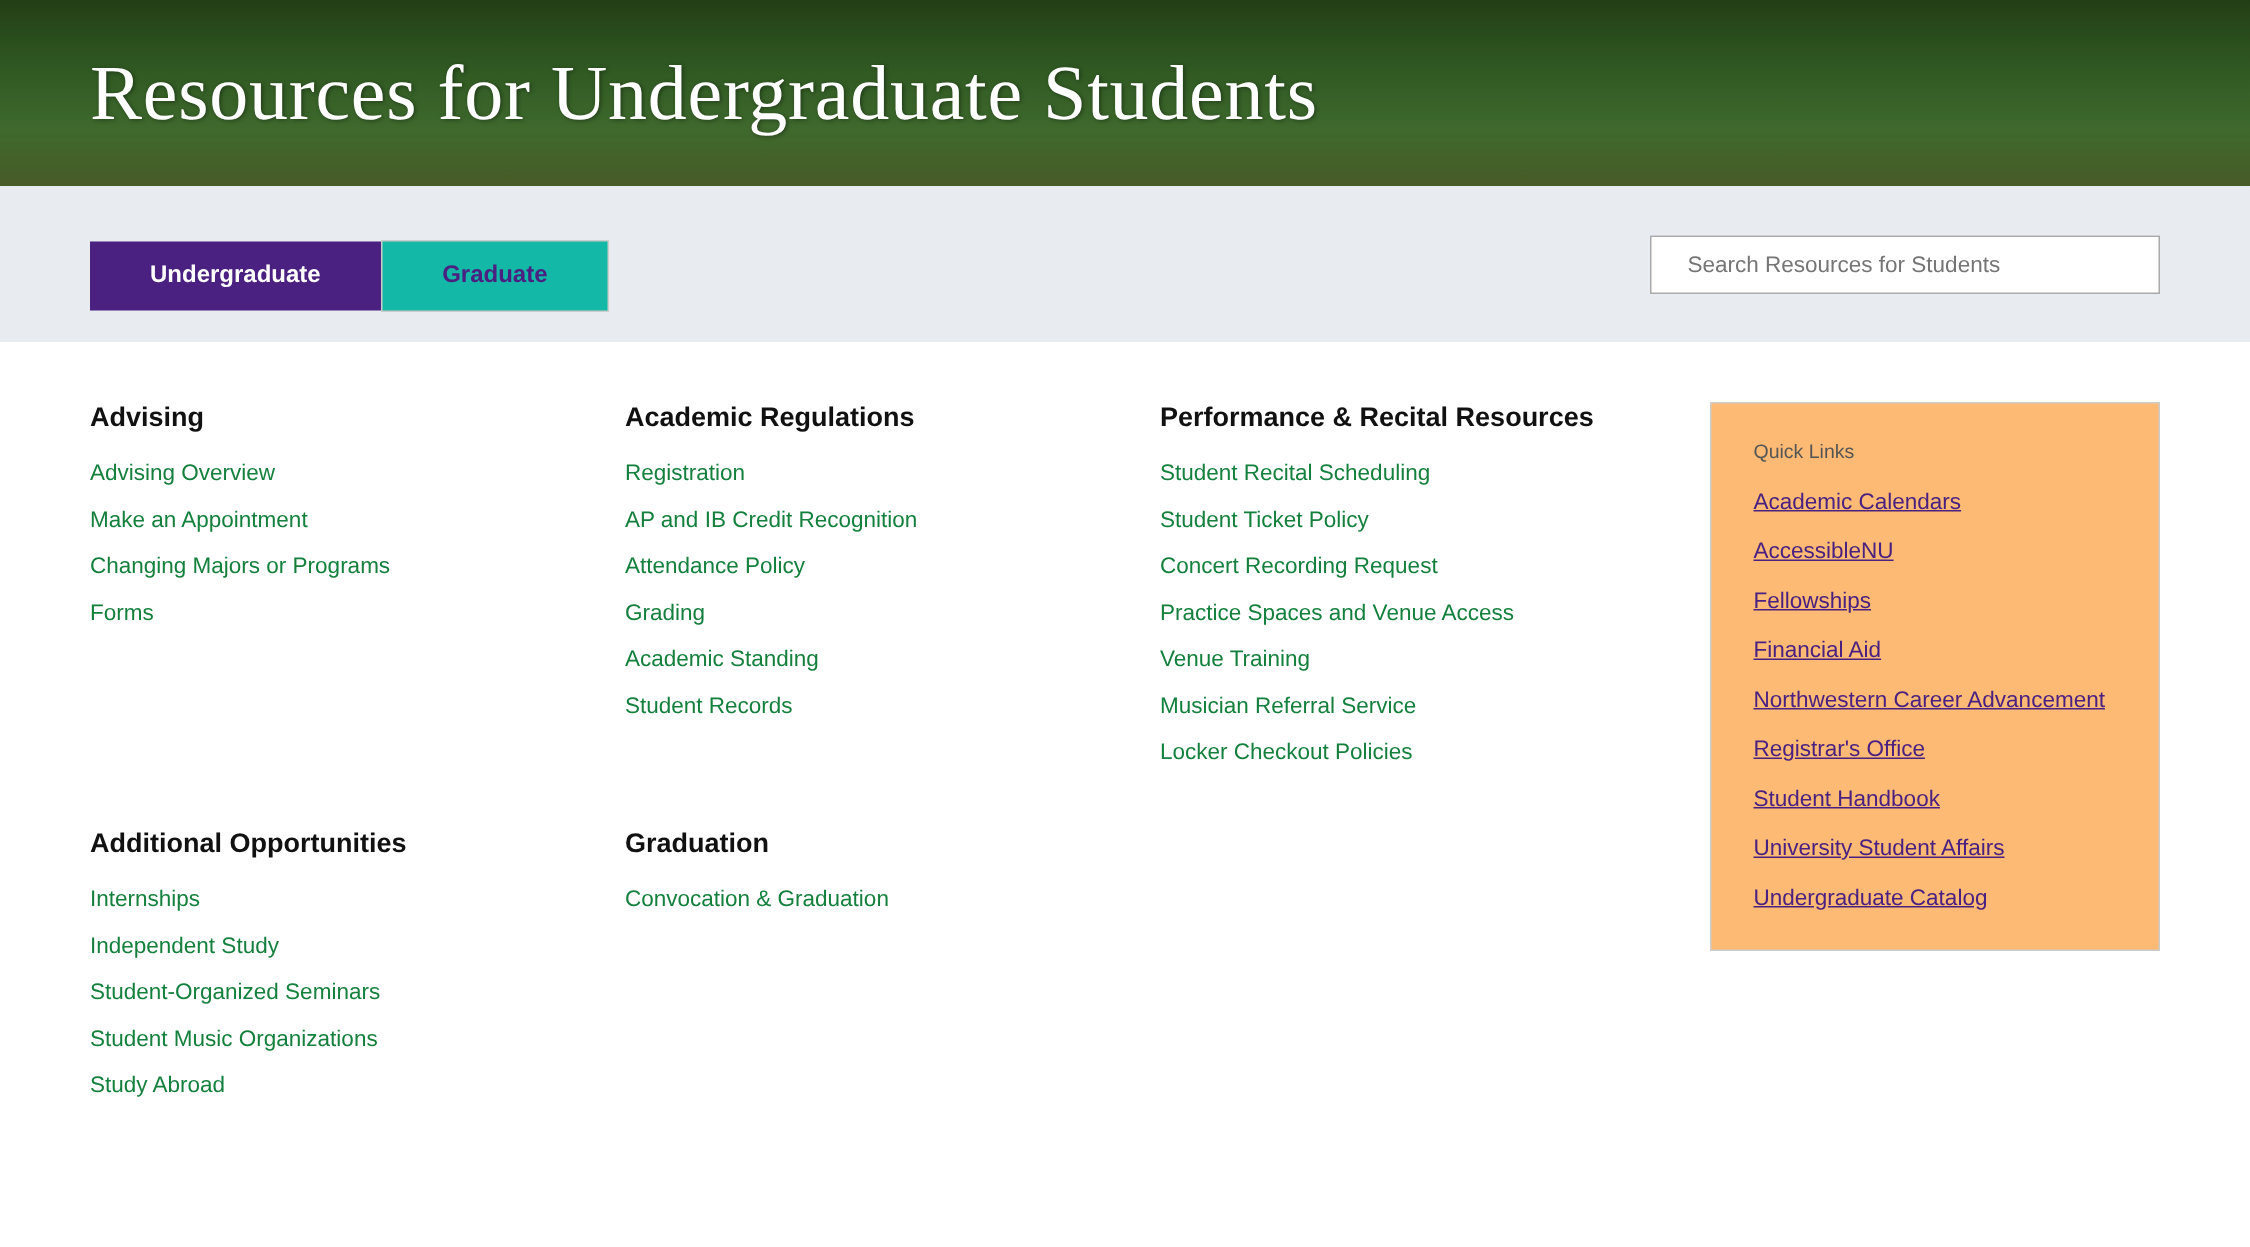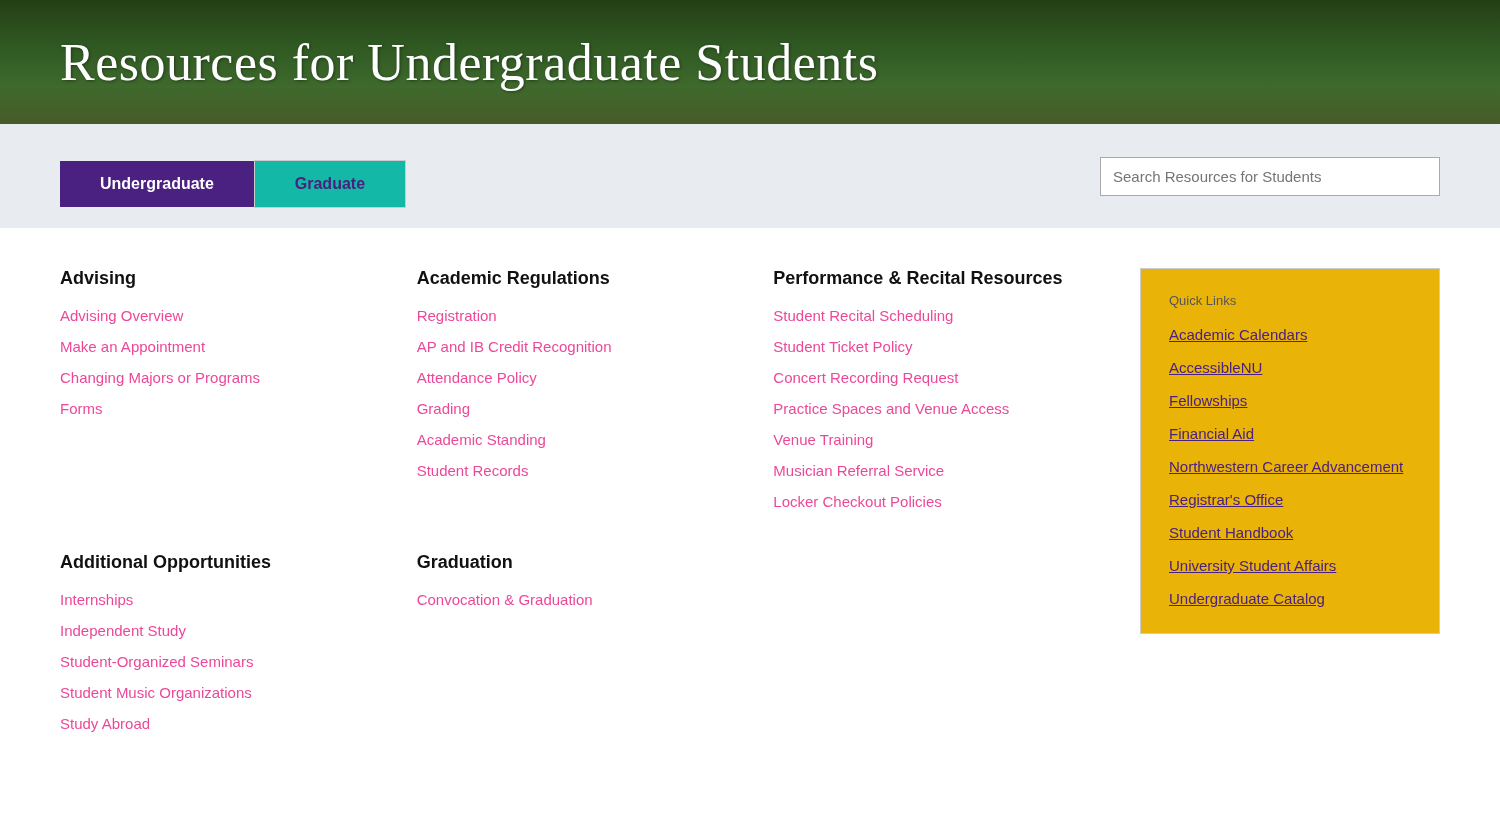--- a/index.html
+++ b/index.html
@@ -56,21 +56,21 @@
     }
     .tab.inactive {
       background: #14b8a6;
       border: 1px solid #ccc;
       color: #4a2080;
     }
     .search-box {
       margin-left: auto;
       border: 1px solid #aaa;
       background: #fff;
-      padding: 10px 12px;
+      padding: 10px 24px;
       width: 340px;
       font-size: 15px;
       color: #999;
       font-family: Arial, sans-serif;
       outline: none;
     }
 
     
     .main-content {
       padding: 40px 60px;
@@ -91,34 +91,34 @@
       color: #111;
       margin-bottom: 16px;
     }
     .section-links {
       list-style: none;
       display: flex;
       flex-direction: column;
       gap: 10px;
     }
     .section-links li a {
-      color: #ec4899;
+      color: #15803d;
       text-decoration: none;
       font-size: 15px;
       font-family: Arial, sans-serif;
       line-height: 1.4;
     }
 
     
     .quick-links-box {
       width: 300px;
       min-width: 260px;
       border: 1px solid #ccc;
       padding: 24px 28px;
-      background: #eab308;
+      background: #fdba74;
       align-self: flex-start;
     }
     .quick-links-title {
       font-size: 13px;
       font-family: Arial, sans-serif;
       color: #555;
       margin-bottom: 16px;
       font-weight: normal;
     }
     .quick-links-list {

